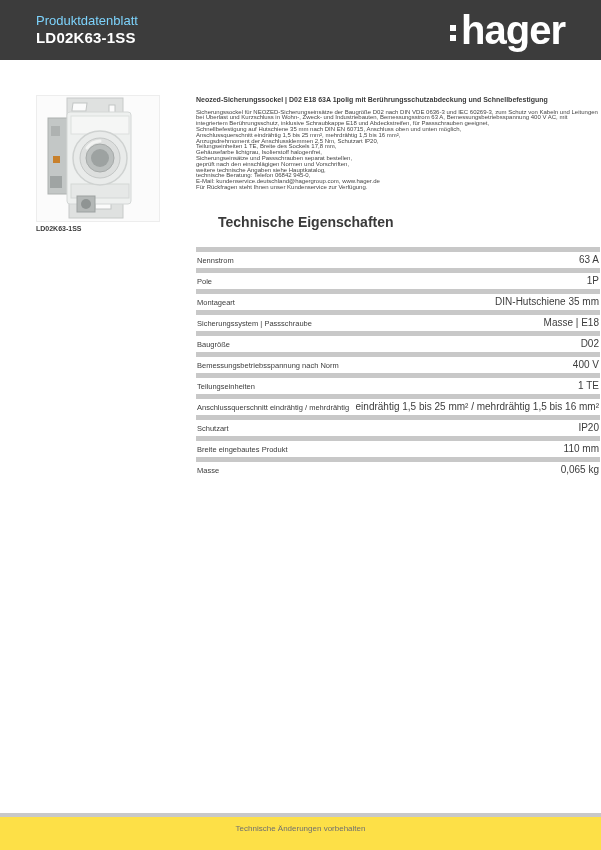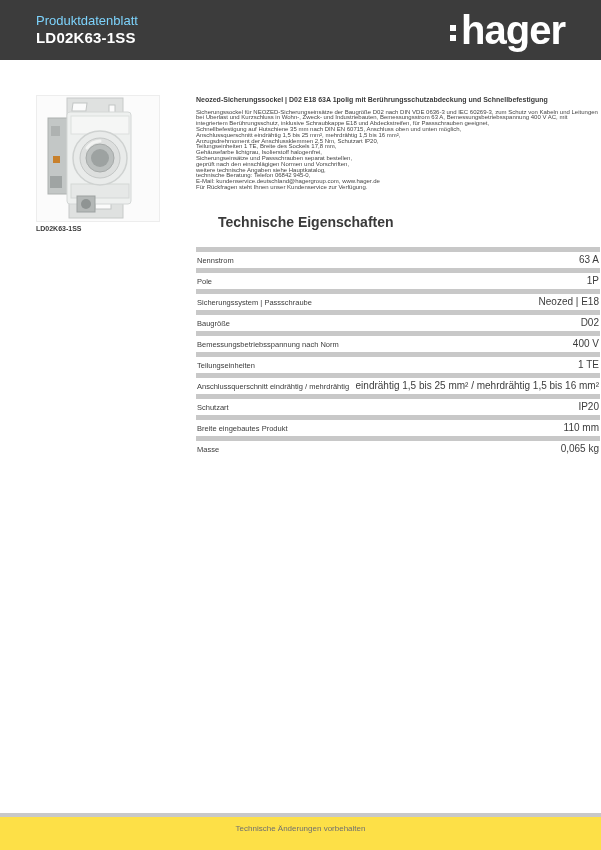--- a/index.html
+++ b/index.html
@@ -123,22 +123,26 @@
 <div class="spec-table">
   <div class="spec-row">
     <span class="spec-label">Nennstrom</span>
     <span class="spec-value">63 A</span>
   </div>
   <div class="spec-row">
     <span class="spec-label">Pole</span>
     <span class="spec-value">1P</span>
   </div>
   <div class="spec-row">
+    <span class="spec-label">Montageart</span>
+    <span class="spec-value">DIN-Hutschiene 35 mm</span>
+  </div>
+  <div class="spec-row">
     <span class="spec-label">Sicherungssystem | Passschraube</span>
-    <span class="spec-value">Neozed | E18</span>
+    <span class="spec-value">Masse | E18</span>
   </div>
   <div class="spec-row">
     <span class="spec-label">Baugröße</span>
     <span class="spec-value">D02</span>
   </div>
   <div class="spec-row">
     <span class="spec-label">Bemessungsbetriebsspannung nach Norm</span>
     <span class="spec-value">400 V</span>
   </div>
   <div class="spec-row">

